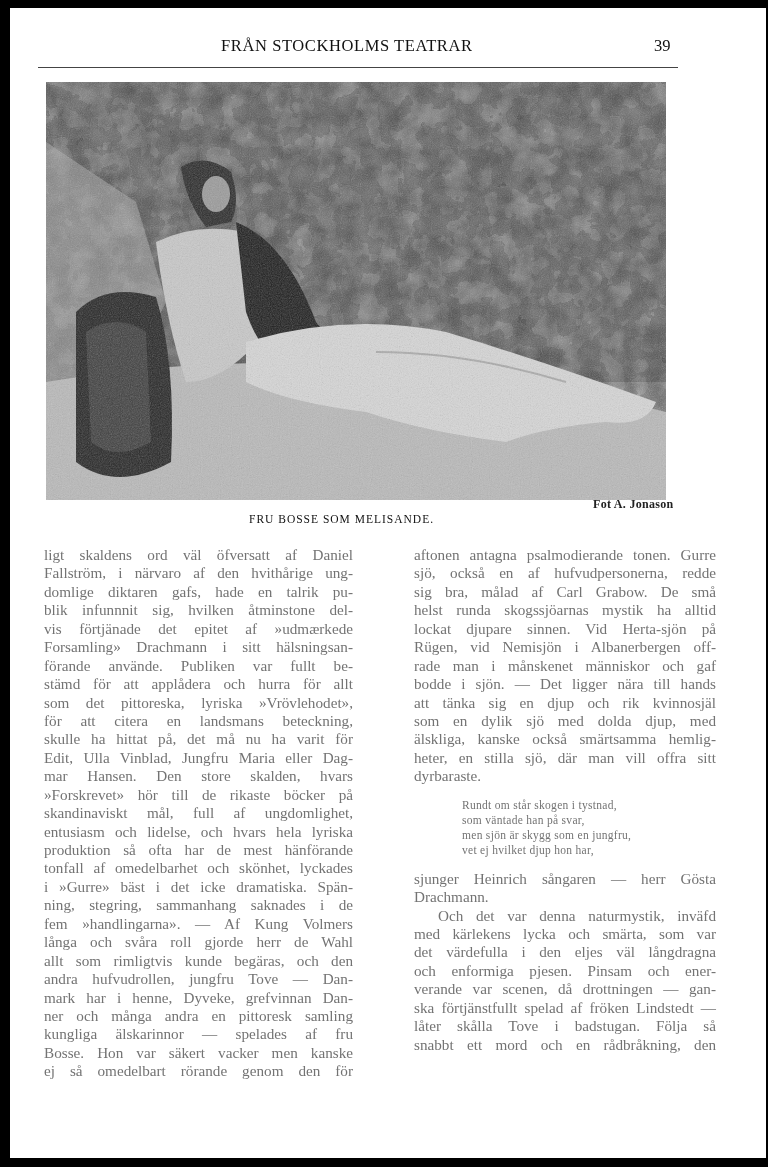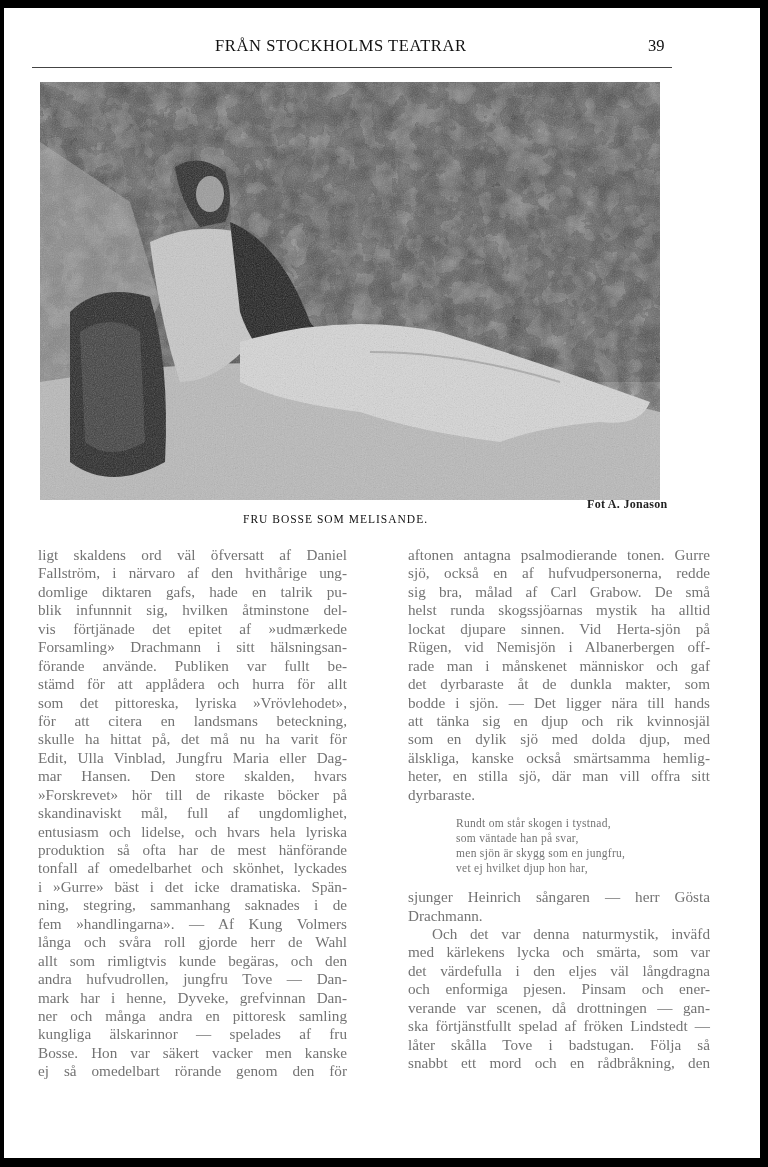--- a/index.html
+++ b/index.html
@@ -1,17 +1,17 @@
 <!DOCTYPE html>
 <html><head>
 <meta charset="utf-8">
 <style>
   html, body { margin:0; padding:0; }
   body { width:768px; height:1167px; background:#000; position:relative; overflow:hidden; font-family:"Liberation Serif","DejaVu Serif",serif; }
-  .page { position:absolute; left:4px; top:8px; width:756px; height:1150px; background:#fff; }
+  .page { position:absolute; left:10px; top:8px; width:756px; height:1150px; background:#fff; }
   .running-head { position:absolute; top:28px; left:0; width:756px; height:24px; }
   .running-title { position:absolute; left:211px; top:0; font-size:16.5px; letter-spacing:0.6px; color:#111; }
   .page-number { position:absolute; left:644px; top:0; font-size:16.5px; color:#111; }
   .head-rule { position:absolute; left:28px; top:59px; width:640px; height:1px; background:#444; }
   .photo { position:absolute; left:36px; top:74px; width:620px; height:418px; overflow:hidden; background:#6a6a6a; }
   .photo svg { display:block; }
   .photo-credit { position:absolute; left:583px; top:489px; font-size:12px; color:#222; letter-spacing:0.3px;font-weight:bold; }
   .caption { position:absolute; left:239px; top:505px; font-size:11.5px; letter-spacing:1px; color:#111; }
   .col { position:absolute; top:538px; font-size:15.2px; line-height:18.45px; color:#737373; }
   .col-left { left:34px; width:309px; }
@@ -105,21 +105,20 @@
   </div>
 
   <div class="col col-right">
     <span class="line">aftonen antagna psalmodierande tonen. Gurre</span>
     <span class="line">sjö, också en af hufvudpersonerna, redde</span>
     <span class="line">sig bra, målad af Carl Grabow. De små</span>
     <span class="line">helst runda skogssjöarnas mystik ha alltid</span>
     <span class="line">lockat djupare sinnen. Vid Herta-sjön på</span>
     <span class="line">Rügen, vid Nemisjön i Albanerbergen off-</span>
     <span class="line">rade man i månskenet människor och gaf</span>
-    <span class="line">det dyrbaraste åt de dunkla makter, som</span>
     <span class="line">bodde i sjön. — Det ligger nära till hands</span>
     <span class="line">att tänka sig en djup och rik kvinnosjäl</span>
     <span class="line">som en dylik sjö med dolda djup, med</span>
     <span class="line">älskliga, kanske också smärtsamma hemlig-</span>
     <span class="line">heter, en stilla sjö, där man vill offra sitt</span>
     <span class="line last">dyrbaraste.</span>
 
     <div class="verse">
       <span class="vline">Rundt om står skogen i tystnad,</span>
       <span class="vline">som väntade han på svar,</span>

